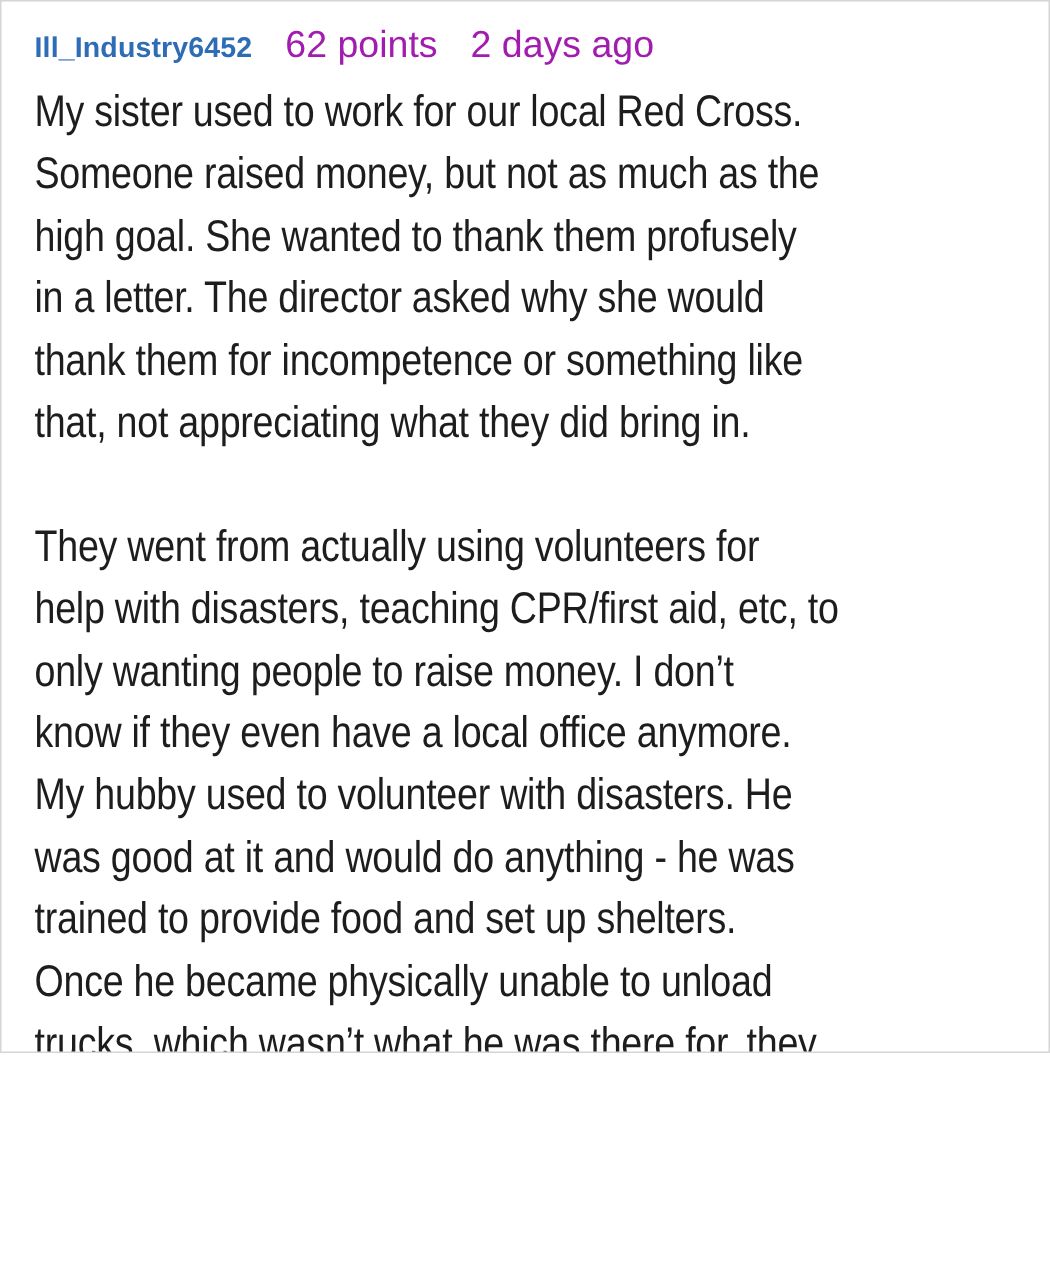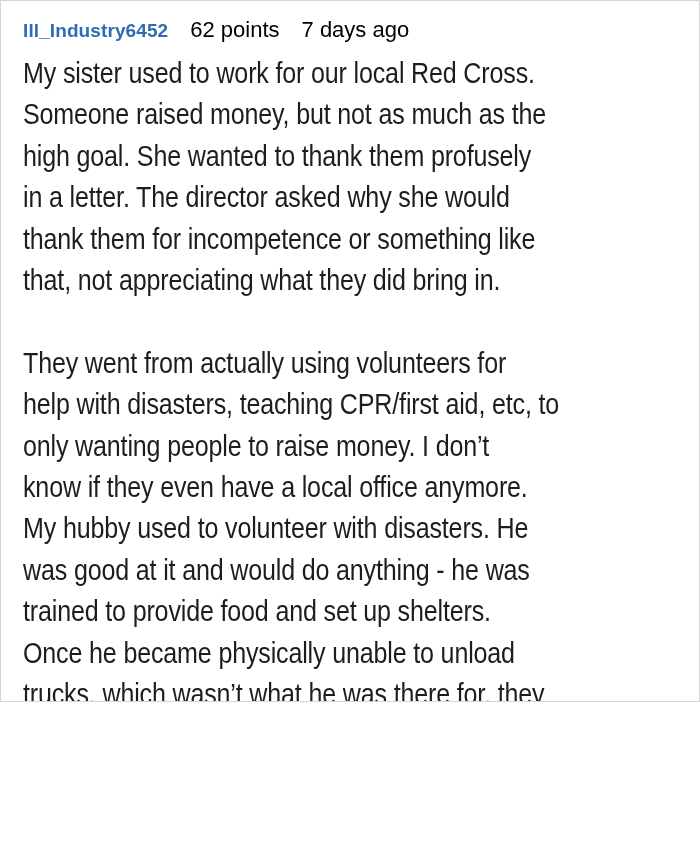--- a/index.html
+++ b/index.html
@@ -27,23 +27,23 @@
   }
   .comment-author {
     font-size: 19px;
     font-weight: 700;
     color: #2e6cb5;
     letter-spacing: 0.1px;
     text-decoration: none;
     cursor: pointer;
   }
   .comment-meta {
-    font-size: 22px;
+    font-size: 25px;
     font-weight: 400;
-    color: #000000;
+    color: #a21caf;
   }
   .comment-body {
     margin-top: 8px;
     text-decoration: underline;
   }
   .comment-body-text {
     display: inline-block;
     white-space: pre;
     font-family: "Liberation Sans", sans-serif;
     font-size: 29.5px;
@@ -54,21 +54,21 @@
     transform-origin: 0 0;
   }
 </style>
 </head>
 <body>
 
 <div class="comment-card">
   <div class="comment-header">
     <span class="comment-author">Ill_Industry6452</span>
     <span class="comment-meta">62 points</span>
-    <span class="comment-meta">7 days ago</span>
+    <span class="comment-meta">2 days ago</span>
   </div>
   <div class="comment-body">
     <span class="comment-body-text">My sister used to work for our local Red Cross.
 Someone raised money, but not as much as the
 high goal. She wanted to thank them profusely
 in a letter. The director asked why she would
 thank them for incompetence or something like
 that, not appreciating what they did bring in.
 
 They went from actually using volunteers for

